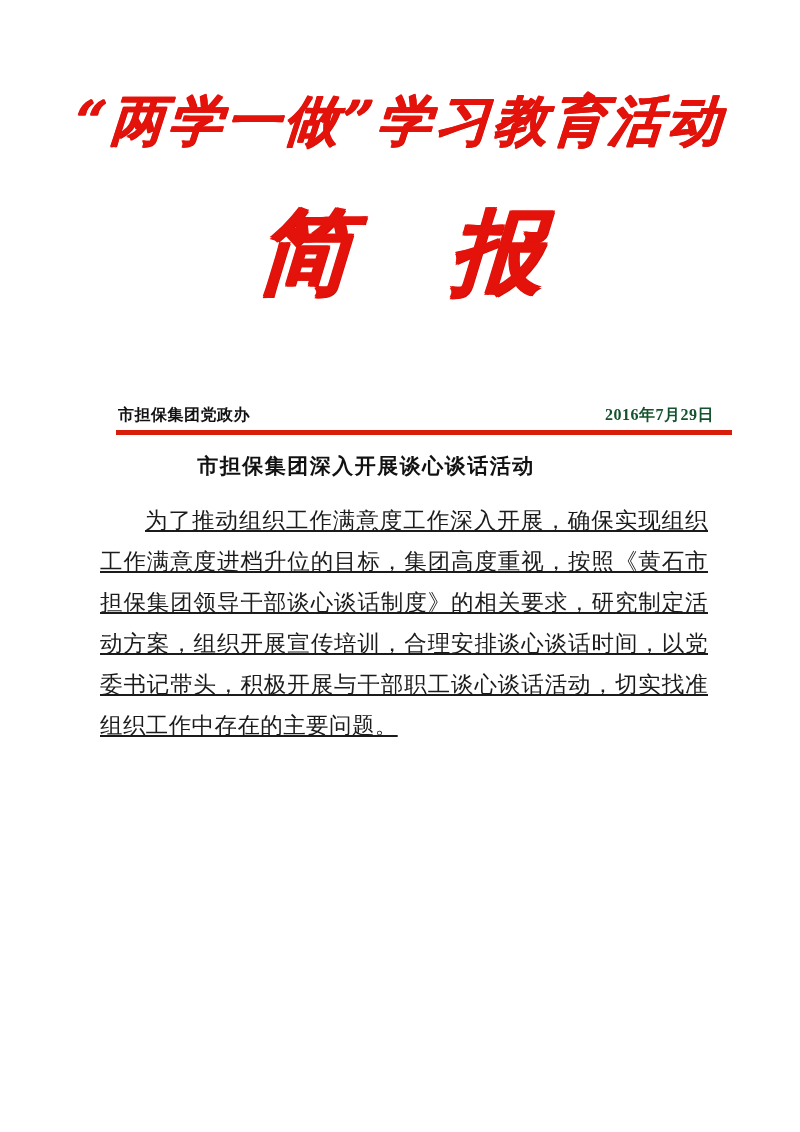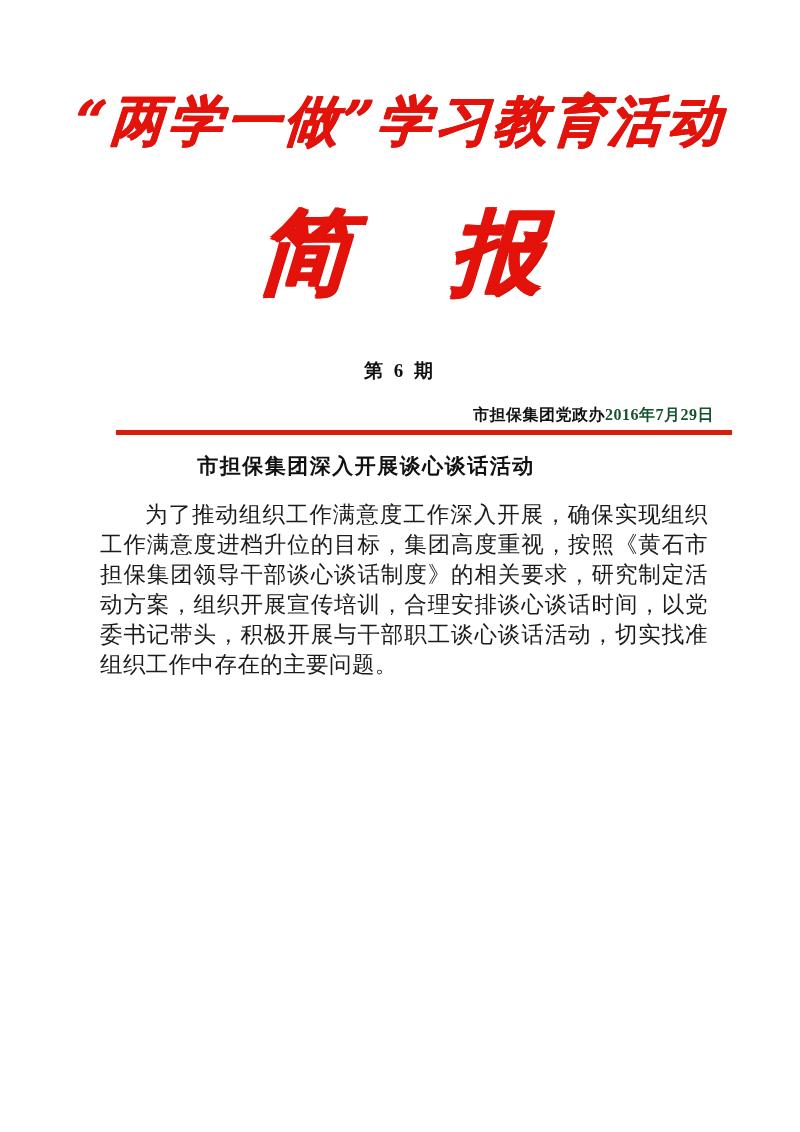--- a/index.html
+++ b/index.html
@@ -87,21 +87,21 @@
   }
 
   
   .header-row {
     position: absolute;
     left: 118px;
     top: 405px;
     width: 596px;
     display: flex;
     align-items: flex-end;
-    justify-content: flex-end;
+    justify-content: space-between;
     font-family: "Liberation Serif", "DejaVu Serif", serif;
   }
   .header-org {
     font-size: 16px;
     font-weight: 700;
     letter-spacing: 0.5px;
     color: #111111;
     white-space: nowrap;
   }
   .header-date {
@@ -138,41 +138,41 @@
     position: absolute;
     left: 100px;
     top: 500px;
     width: 608px;
   }
   .para {
     margin: 0 0 2px 0;
     text-indent: 2em;
     font-family: "Liberation Serif", "DejaVu Serif", serif;
     font-size: 22.5px;
-    line-height: 30px;
+    line-height: 41px;
     letter-spacing: 0.4px;
     color: #1b1b1b;
     text-align: justify;
     text-justify: inter-ideograph;
+    text-decoration: underline;
   }
 </style>
 </head>
 <body>
 
 <div class="page">
 
   <div class="masthead">
     <span class="masthead-title" style="color: rgb(227, 18, 11);">“两学一做”学习教育活动</span>
   </div>
 
   <div class="masthead-sub">
     <span class="masthead-sub-text" style="color: rgb(227, 18, 11);">简 报</span>
   </div>
 
-  <div class="issue-line">第 6 期</div>
 
   <div class="header-row">
     <span class="header-org">市担保集团党政办</span>
     <span class="header-date">2016年7月29日</span>
   </div>
 
   <div class="red-rule" style="background: rgb(216, 30, 10);"></div>
 
   <div class="article-title">市担保集团深入开展谈心谈话活动</div>
 

